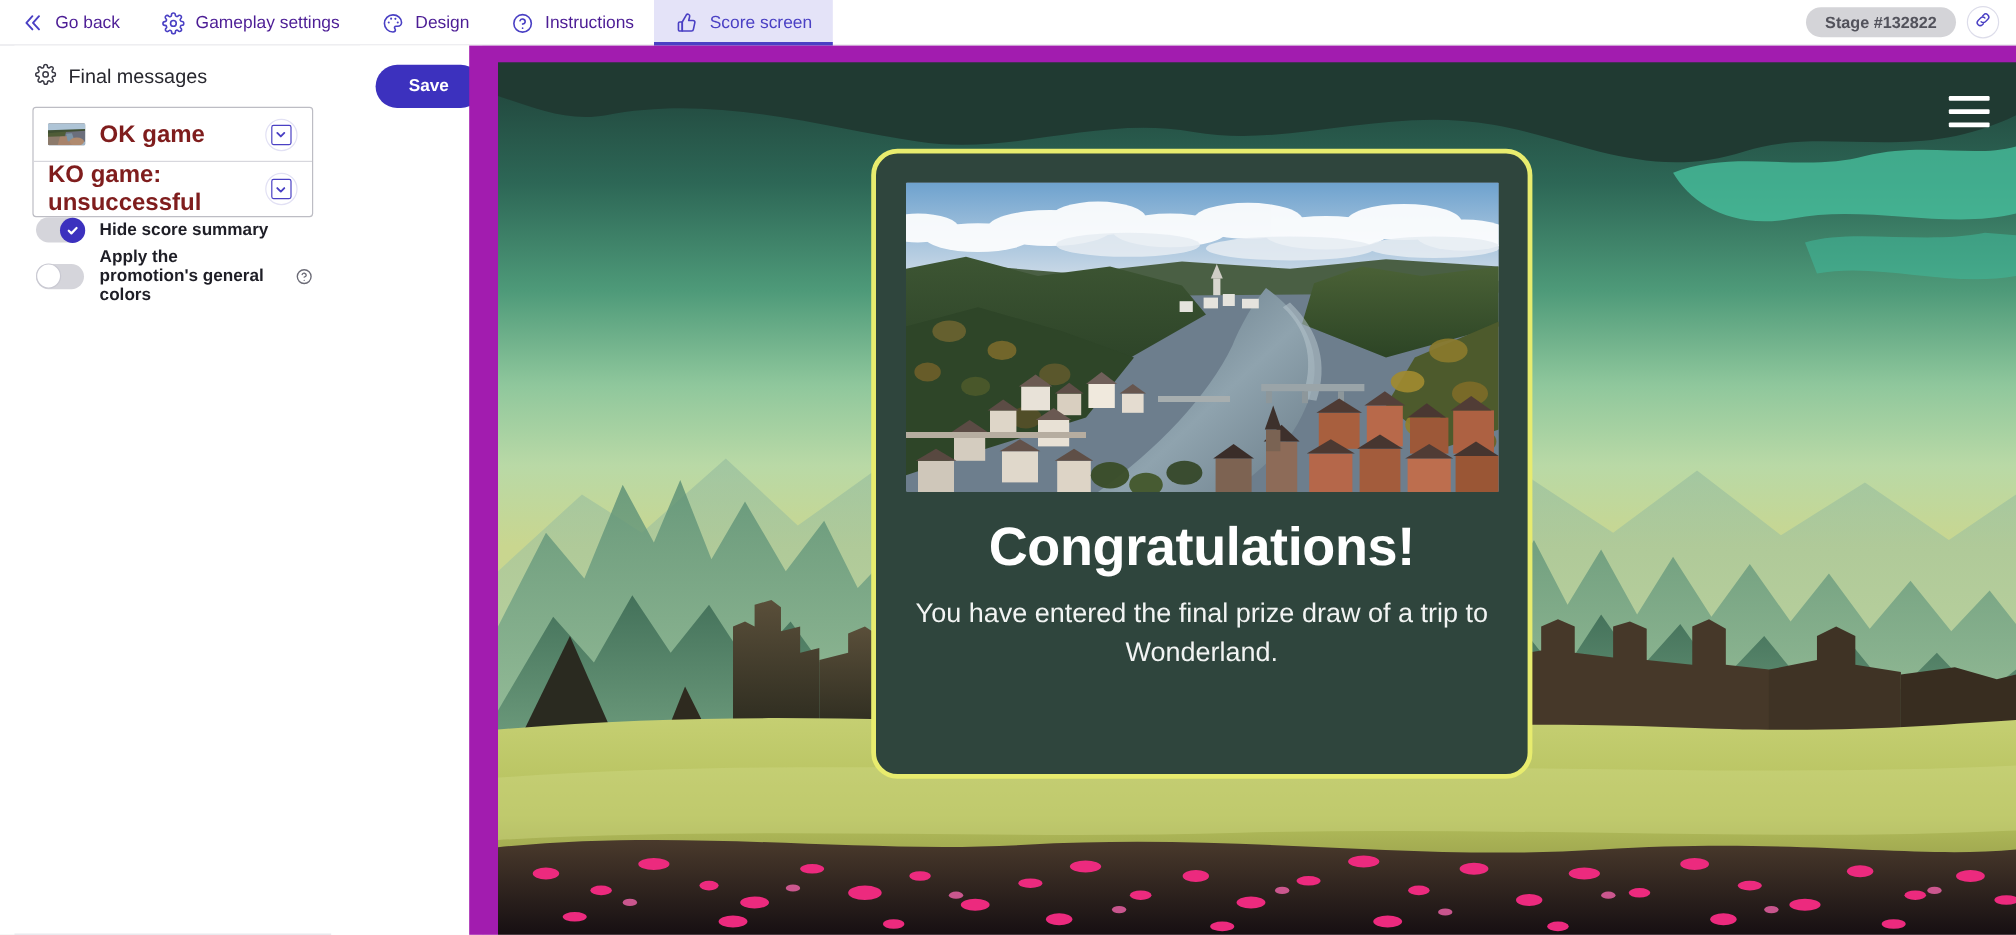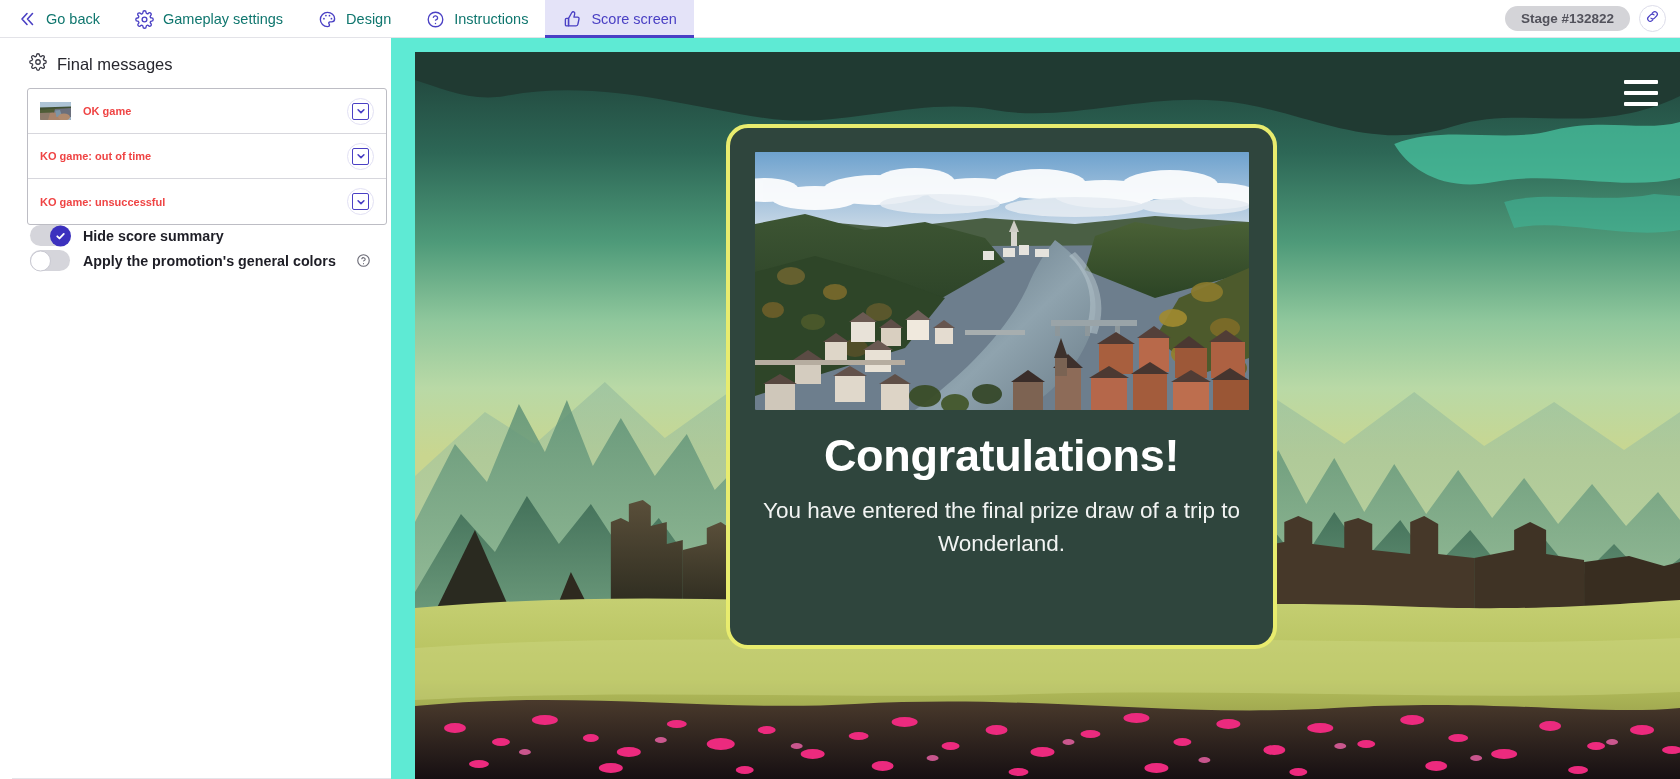--- a/index.html
+++ b/index.html
@@ -15,21 +15,21 @@
     position: absolute; top: 0; left: 0;
     width: 1680px; height: 38px;
     background: #ffffff;
     border-bottom: 1px solid #e3e3e8;
     display: flex; align-items: stretch;
   }
   .navtab {
     display: flex; align-items: center; gap: 9px;
     padding: 0 17px;
     height: 38px;
-    color: #0f766e;
+    color: #4c1d95;
     font-size: 14.5px;
     cursor: pointer;
     position: relative;
     white-space: nowrap;
   }
   .navtab .ico { display: flex; align-items: center; justify-content: center; width: 20px; height: 20px; flex: 0 0 20px; }
   .navtab .ico svg { display: block; }
   .navtab.active {
     background: #e4e3f8;
     color: #4a40c4;
@@ -94,21 +94,21 @@
   .thumb {
     width: 31px; height: 18px; flex: 0 0 31px;
     border-radius: 1px;
     overflow: hidden;
     position: relative;
     background: #5a6a7a;
   }
   .thumb svg { display:block; width: 100%; height: 100%; }
   .msg-label {
     flex: 1 1 auto;
-    font-size: 11px; font-weight: bold; color: #ef4444;
+    font-size: 20px; font-weight: bold; color: #7f1d1d;
   }
   .chev-circle {
     width: 27px; height: 27px; flex: 0 0 27px;
     border-radius: 50%;
     border: 1px solid #e2e1f4;
     display: flex; align-items: center; justify-content: center;
     cursor: pointer;
   }
   .chev-sq {
     width: 17px; height: 17px;
@@ -151,21 +151,21 @@
     padding: 10px 28px;
     font-size: 14.3px; font-weight: bold;
     font-family: "Liberation Sans", sans-serif;
     cursor: pointer;
   }
 
   
   .stage-wrap {
     position: absolute; top: 38px; left: 391px;
     width: 1289px; height: 741px;
-    background: #5eead4;
+    background: #a21caf;
     display: flex; align-items: flex-start; justify-content: flex-start;
     padding: 14px 0 0 24px;
     overflow: hidden;
   }
   .preview {
     position: relative;
     width: 1266px; height: 727px;
     overflow: hidden;
     background: #1c3a33;
   }
@@ -318,30 +318,20 @@
         <span class="msg-label">OK game</span>
         <span class="chev-circle">
           <span class="chev-sq">
             <svg width="10" height="10" viewBox="0 0 12 12" fill="none" stroke="#4a40c4" stroke-width="1.9" stroke-linecap="round" stroke-linejoin="round">
                 <path d="M2.5 4.5L6 8l3.5-3.5"></path>
               </svg>
           </span>
         </span>
       </div>
 
-      <div class="msg-row">
-        <span class="msg-label">KO game: out of time</span>
-        <span class="chev-circle">
-          <span class="chev-sq">
-            <svg width="10" height="10" viewBox="0 0 12 12" fill="none" stroke="#4a40c4" stroke-width="1.9" stroke-linecap="round" stroke-linejoin="round">
-                <path d="M2.5 4.5L6 8l3.5-3.5"></path>
-              </svg>
-          </span>
-        </span>
-      </div>
 
       <div class="msg-row">
         <span class="msg-label">KO game: unsuccessful</span>
         <span class="chev-circle">
           <span class="chev-sq">
             <svg width="10" height="10" viewBox="0 0 12 12" fill="none" stroke="#4a40c4" stroke-width="1.9" stroke-linecap="round" stroke-linejoin="round">
                 <path d="M2.5 4.5L6 8l3.5-3.5"></path>
               </svg>
           </span>
         </span>
@@ -369,20 +359,23 @@
         <svg width="15" height="15" viewBox="0 0 24 24" fill="none" stroke="#6b6b76" stroke-width="1.8" stroke-linecap="round" stroke-linejoin="round">
           <circle cx="12" cy="12" r="9.2"></circle>
           <path d="M9.3 9.2a2.8 2.8 0 015.4 1c0 1.9-2.7 2.5-2.7 2.5"></path>
           <circle cx="12" cy="17" r="0.9" fill="#6b6b76" stroke="none"></circle>
         </svg>
       </span>
     </div>
 
   </div>
 
+  <div class="sidebar-footer">
+    <button class="save-btn">Save</button>
+  </div>
 </div>
 
 <div class="stage-wrap">
   <div class="preview">
 
     <svg class="bgsvg" viewBox="0 0 1266 727" preserveAspectRatio="none">
       <defs>
         <linearGradient id="sky" x1="0" y1="0" x2="0" y2="1">
           <stop offset="0%" stop-color="#1f4038"></stop>
           <stop offset="18%" stop-color="#2d6756"></stop>

